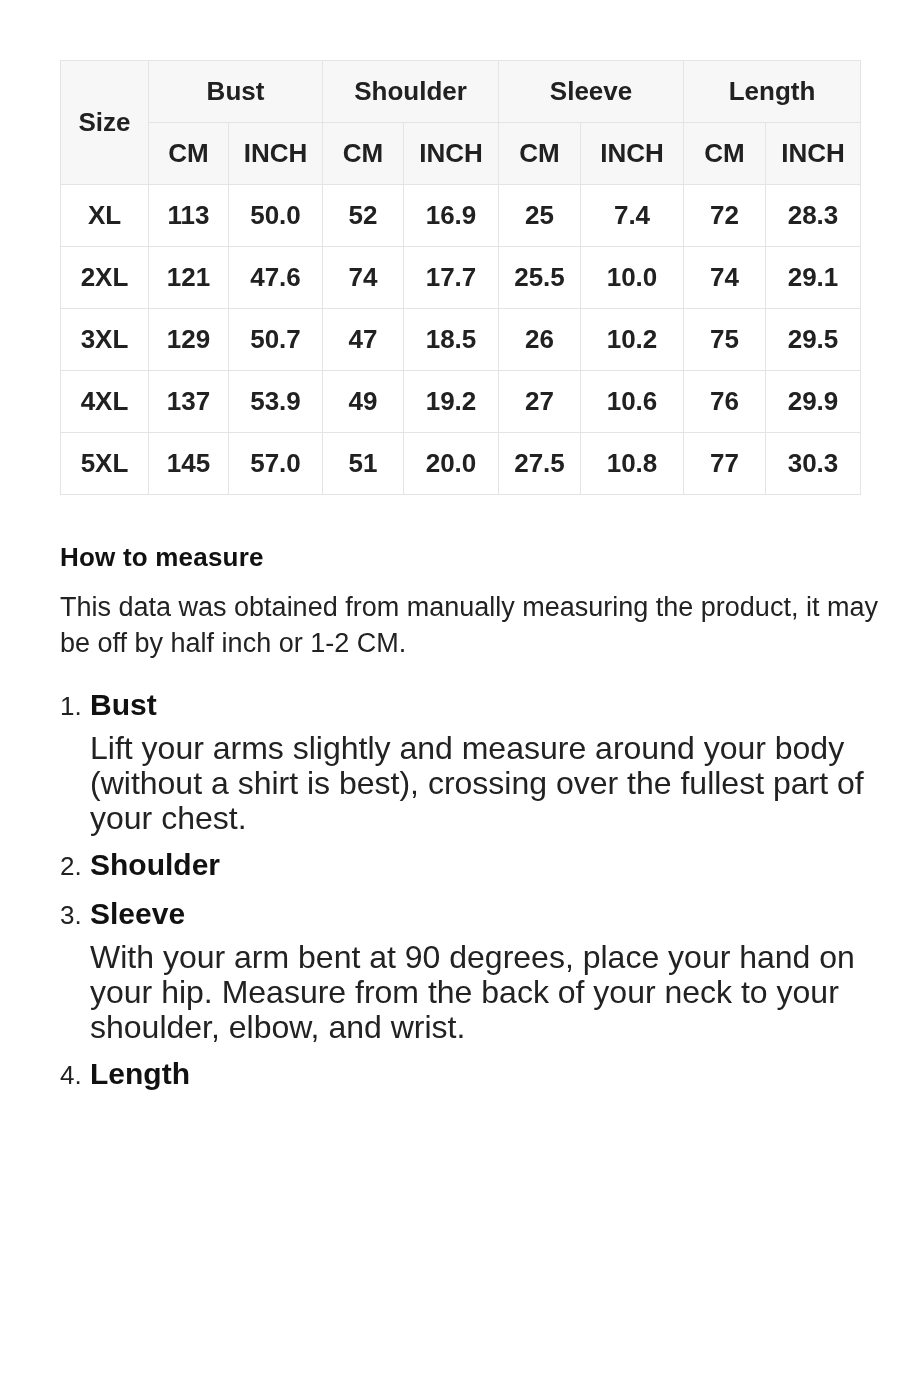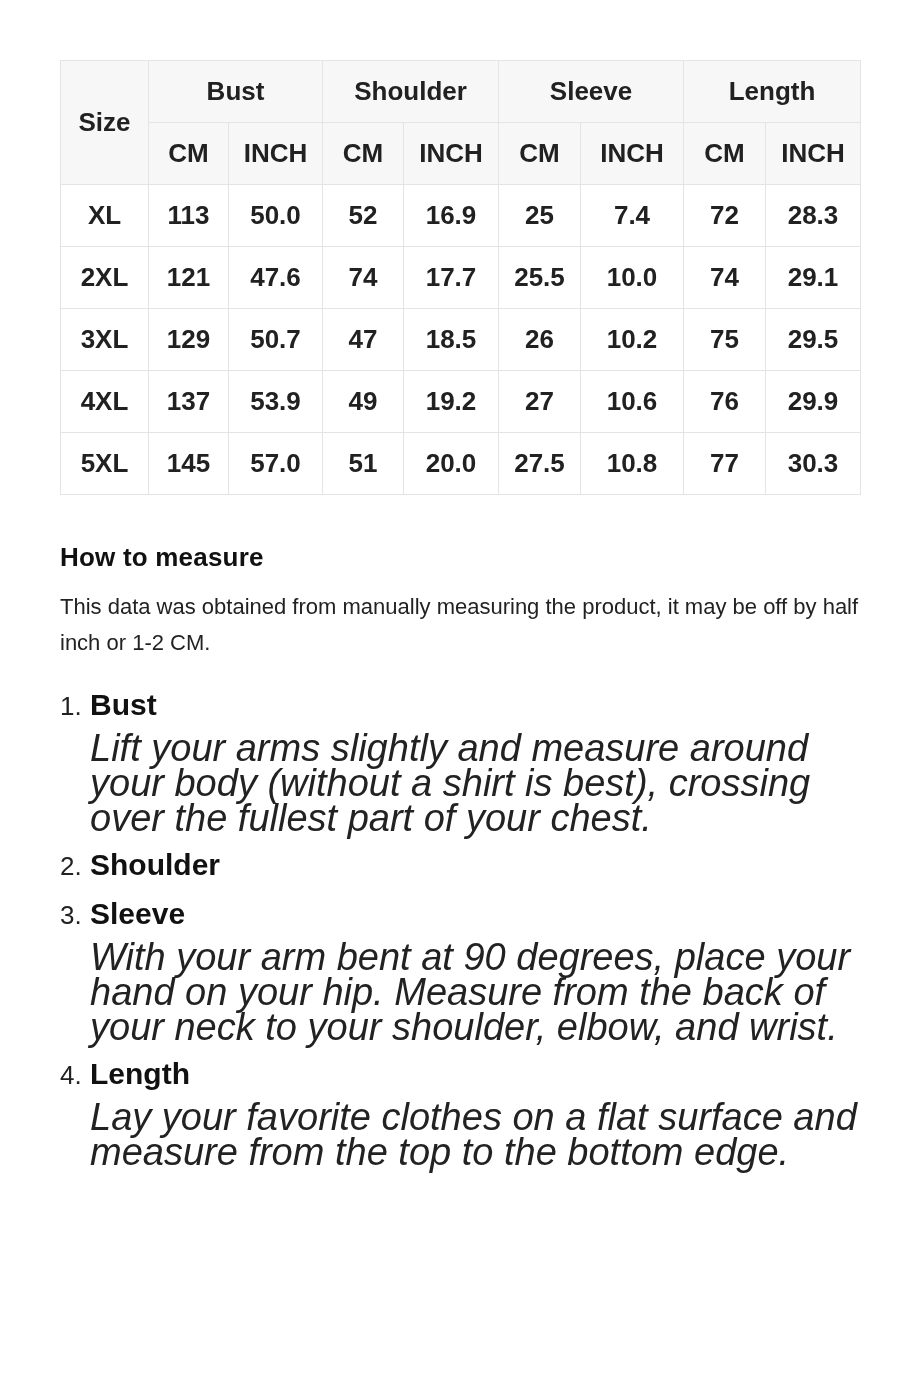--- a/index.html
+++ b/index.html
@@ -42,21 +42,21 @@
   
   h1.htm-title {
     font-size: 26px;
     line-height: 40px;
     font-weight: 700;
     color: #111111;
     margin: 42px 0 12px 0;
     letter-spacing: 0.2px;
   }
   p.intro {
-    font-size: 22px;
+    font-size: 27px;
     line-height: 36px;
     margin: 0 0 25px 0;
   }
   .step { margin-bottom: 10px; }
   .step-head {
     display: flex;
     align-items: baseline;
   }
   .step-number {
     width: 30px;
@@ -65,23 +65,22 @@
     line-height: 38px;
   }
   .step-title {
     font-size: 30px;
     line-height: 38px;
     font-weight: 700;
     color: #111111;
   }
   .step-desc {
     margin: 6px 0 0 30px;
-    font-size: 38px;
+    font-size: 32px;
     line-height: 35px;
-    font-style: italic;
   }
 </style>
 </head>
 <body>
 
 <div class="page">
 
   <table class="size-chart">
     <colgroup>
       <col style="width:88px">
@@ -199,17 +198,16 @@
         <span class="step-title">Sleeve</span>
       </div>
       <p class="step-desc">With your arm bent at 90 degrees, place your hand on your hip. Measure from the back of your neck to your shoulder, elbow, and wrist.</p>
     </div>
 
     <div class="step">
       <div class="step-head">
         <span class="step-number">4.</span>
         <span class="step-title">Length</span>
       </div>
-      <p class="step-desc">Lay your favorite clothes on a flat surface and measure from the top to the bottom edge.</p>
     </div>
 
   </div>
 </div>
 
 </body></html>

